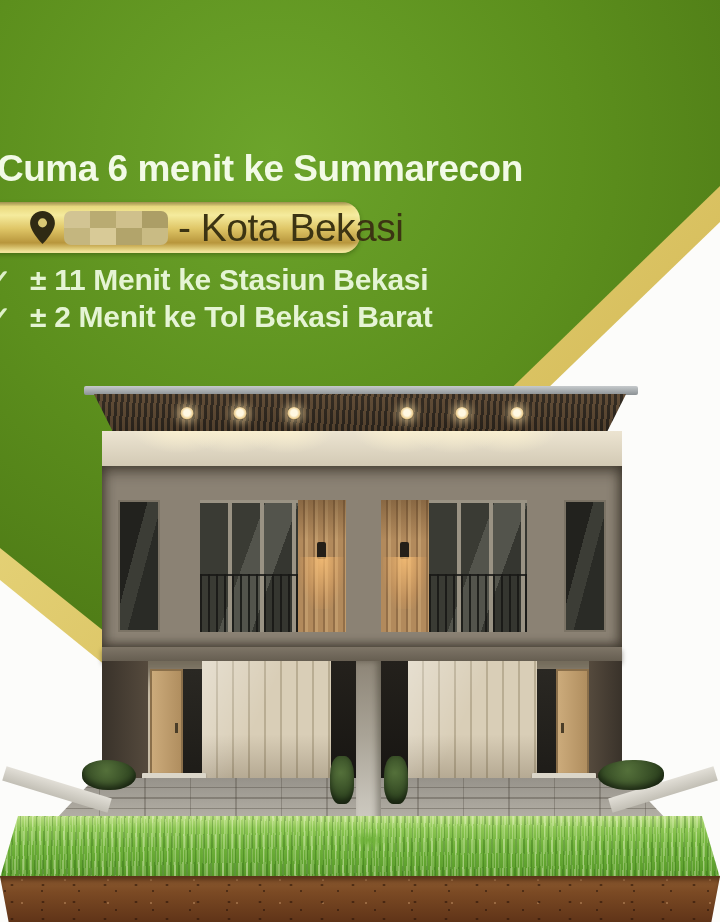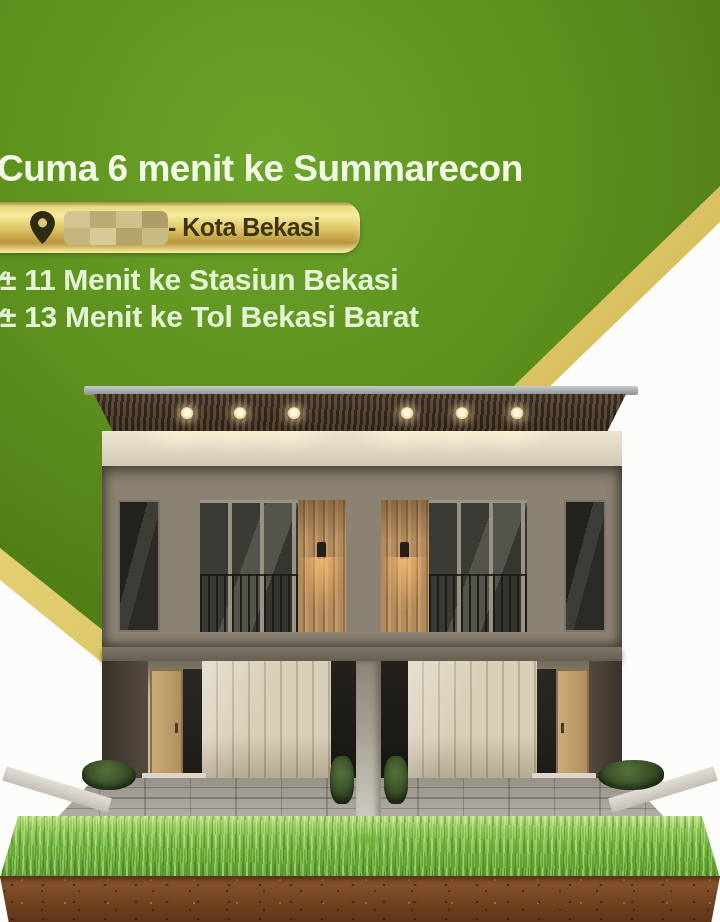--- a/index.html
+++ b/index.html
@@ -25,25 +25,25 @@
   }
   .badge-pin{width:25px;height:33px;flex:0 0 auto;margin-right:9px;}
   .badge-censor{
     width:104px;height:34px;border-radius:7px;overflow:hidden;flex:0 0 auto;
     display:grid;grid-template-columns:repeat(4,1fr);grid-template-rows:1fr 1fr;
     filter:blur(.7px);
   }
   .badge-censor i{display:block;}
   .bc1{background:#d2c493}.bc2{background:#b9ab72}.bc3{background:#cfc08c}.bc4{background:#ac9e66}
   .bc5{background:#c4b67f}.bc6{background:#d8ca97}.bc7{background:#b2a46b}.bc8{background:#c9bb84}
-  .badge-text{font-size:25px;font-weight:bold;color:#3c3413;white-space:nowrap;letter-spacing:-.5px;}
+  .badge-text{font-size:39px;font-weight:normal;color:#3c3413;margin-left:10px;white-space:nowrap;letter-spacing:-.5px;}
 
   
   .benefits{position:absolute;left:0;top:263px;z-index:6;}
-  .benefit{position:relative;height:37px;color:#e5f4d4;font-size:30px;font-weight:bold;letter-spacing:-.3px;white-space:nowrap;}
+  .benefit{position:relative;height:37px;color:#e5f4d4;font-size:30px;font-weight:bold;letter-spacing:-.3px;white-space:nowrap;padding-left:30px;}
   .benefit .chk{position:absolute;left:-11px;top:1px;font-size:26px;color:#ddf0c8;}
 
   
   .house{position:absolute;left:0;top:0;width:720px;height:922px;z-index:3;}
   .house *{position:absolute;}
 
   .roof-slab{left:84px;top:386px;width:554px;height:9px;background:linear-gradient(180deg,#c6cacc,#8b9194);border-radius:2px;}
   .roof-soffit{
     left:94px;top:394px;width:532px;height:37px;
     background:
@@ -199,21 +199,21 @@
     <span class="badge-text">- Kota Bekasi</span>
   </div>
 
   <div class="benefits">
     <div class="benefit">
       <span class="chk">✓</span>
       <span>± 11 Menit ke Stasiun Bekasi</span>
     </div>
     <div class="benefit">
       <span class="chk">✓</span>
-      <span>± 13 Menit ke Tol Bekasi Barat</span>
+      <span>± 2 Menit ke Tol Bekasi Barat</span>
     </div>
   </div>
 
   <div class="house">
     <div class="roof-slab"></div>
     <div class="roof-soffit">
       <span class="downlight dl1"></span>
       <span class="downlight dl2"></span>
       <span class="downlight dl3"></span>
       <span class="downlight dl4"></span>

